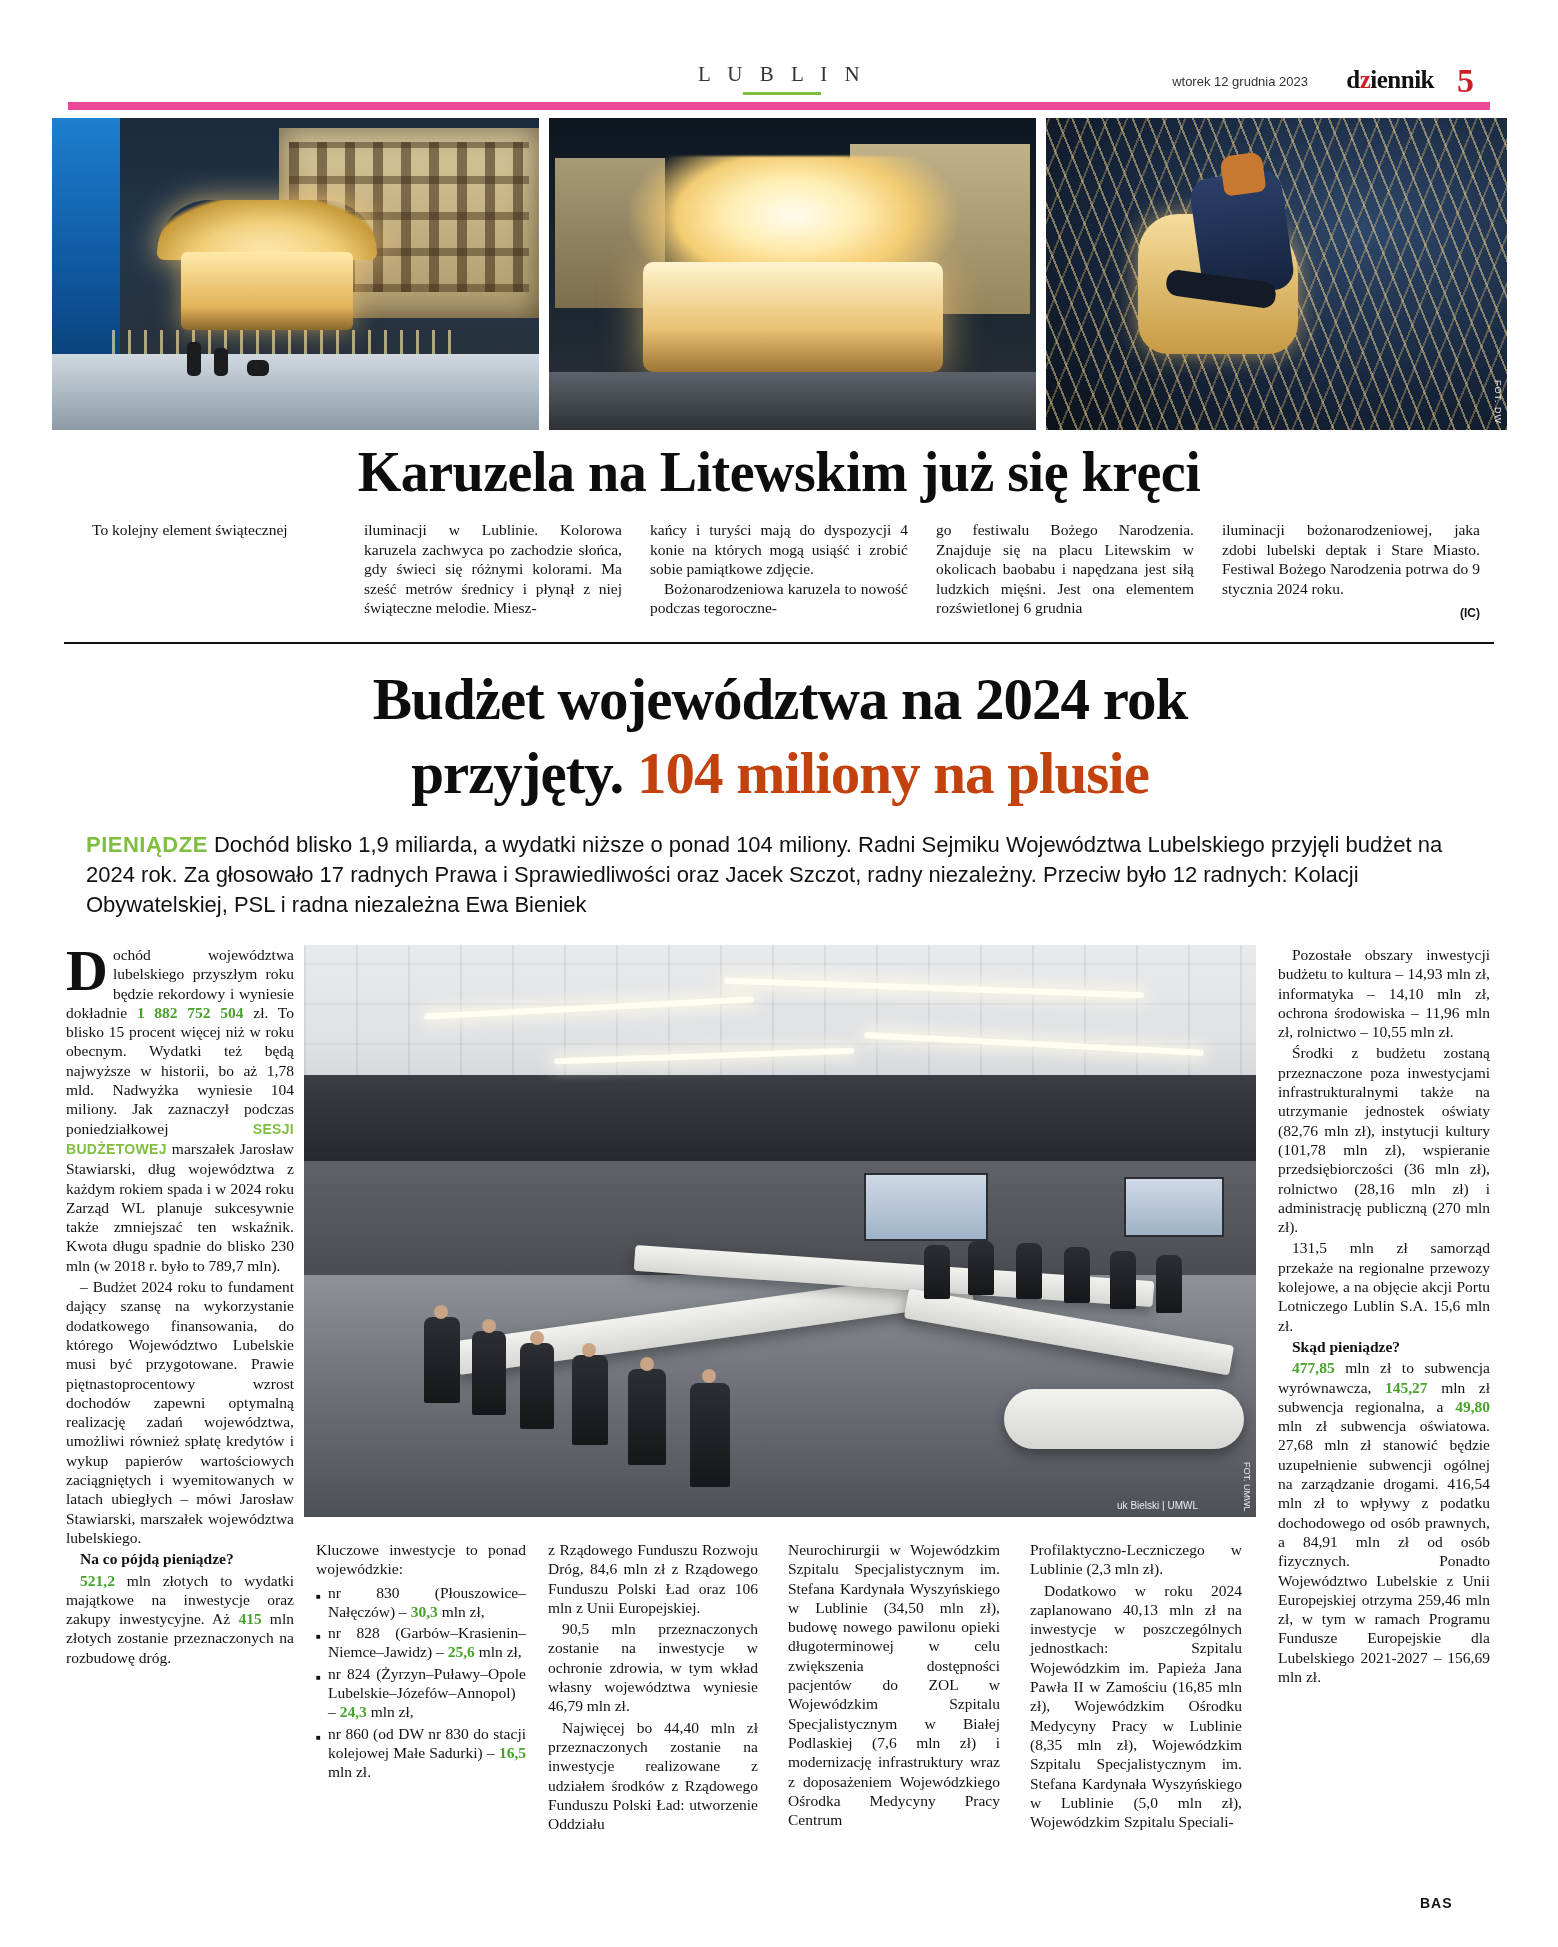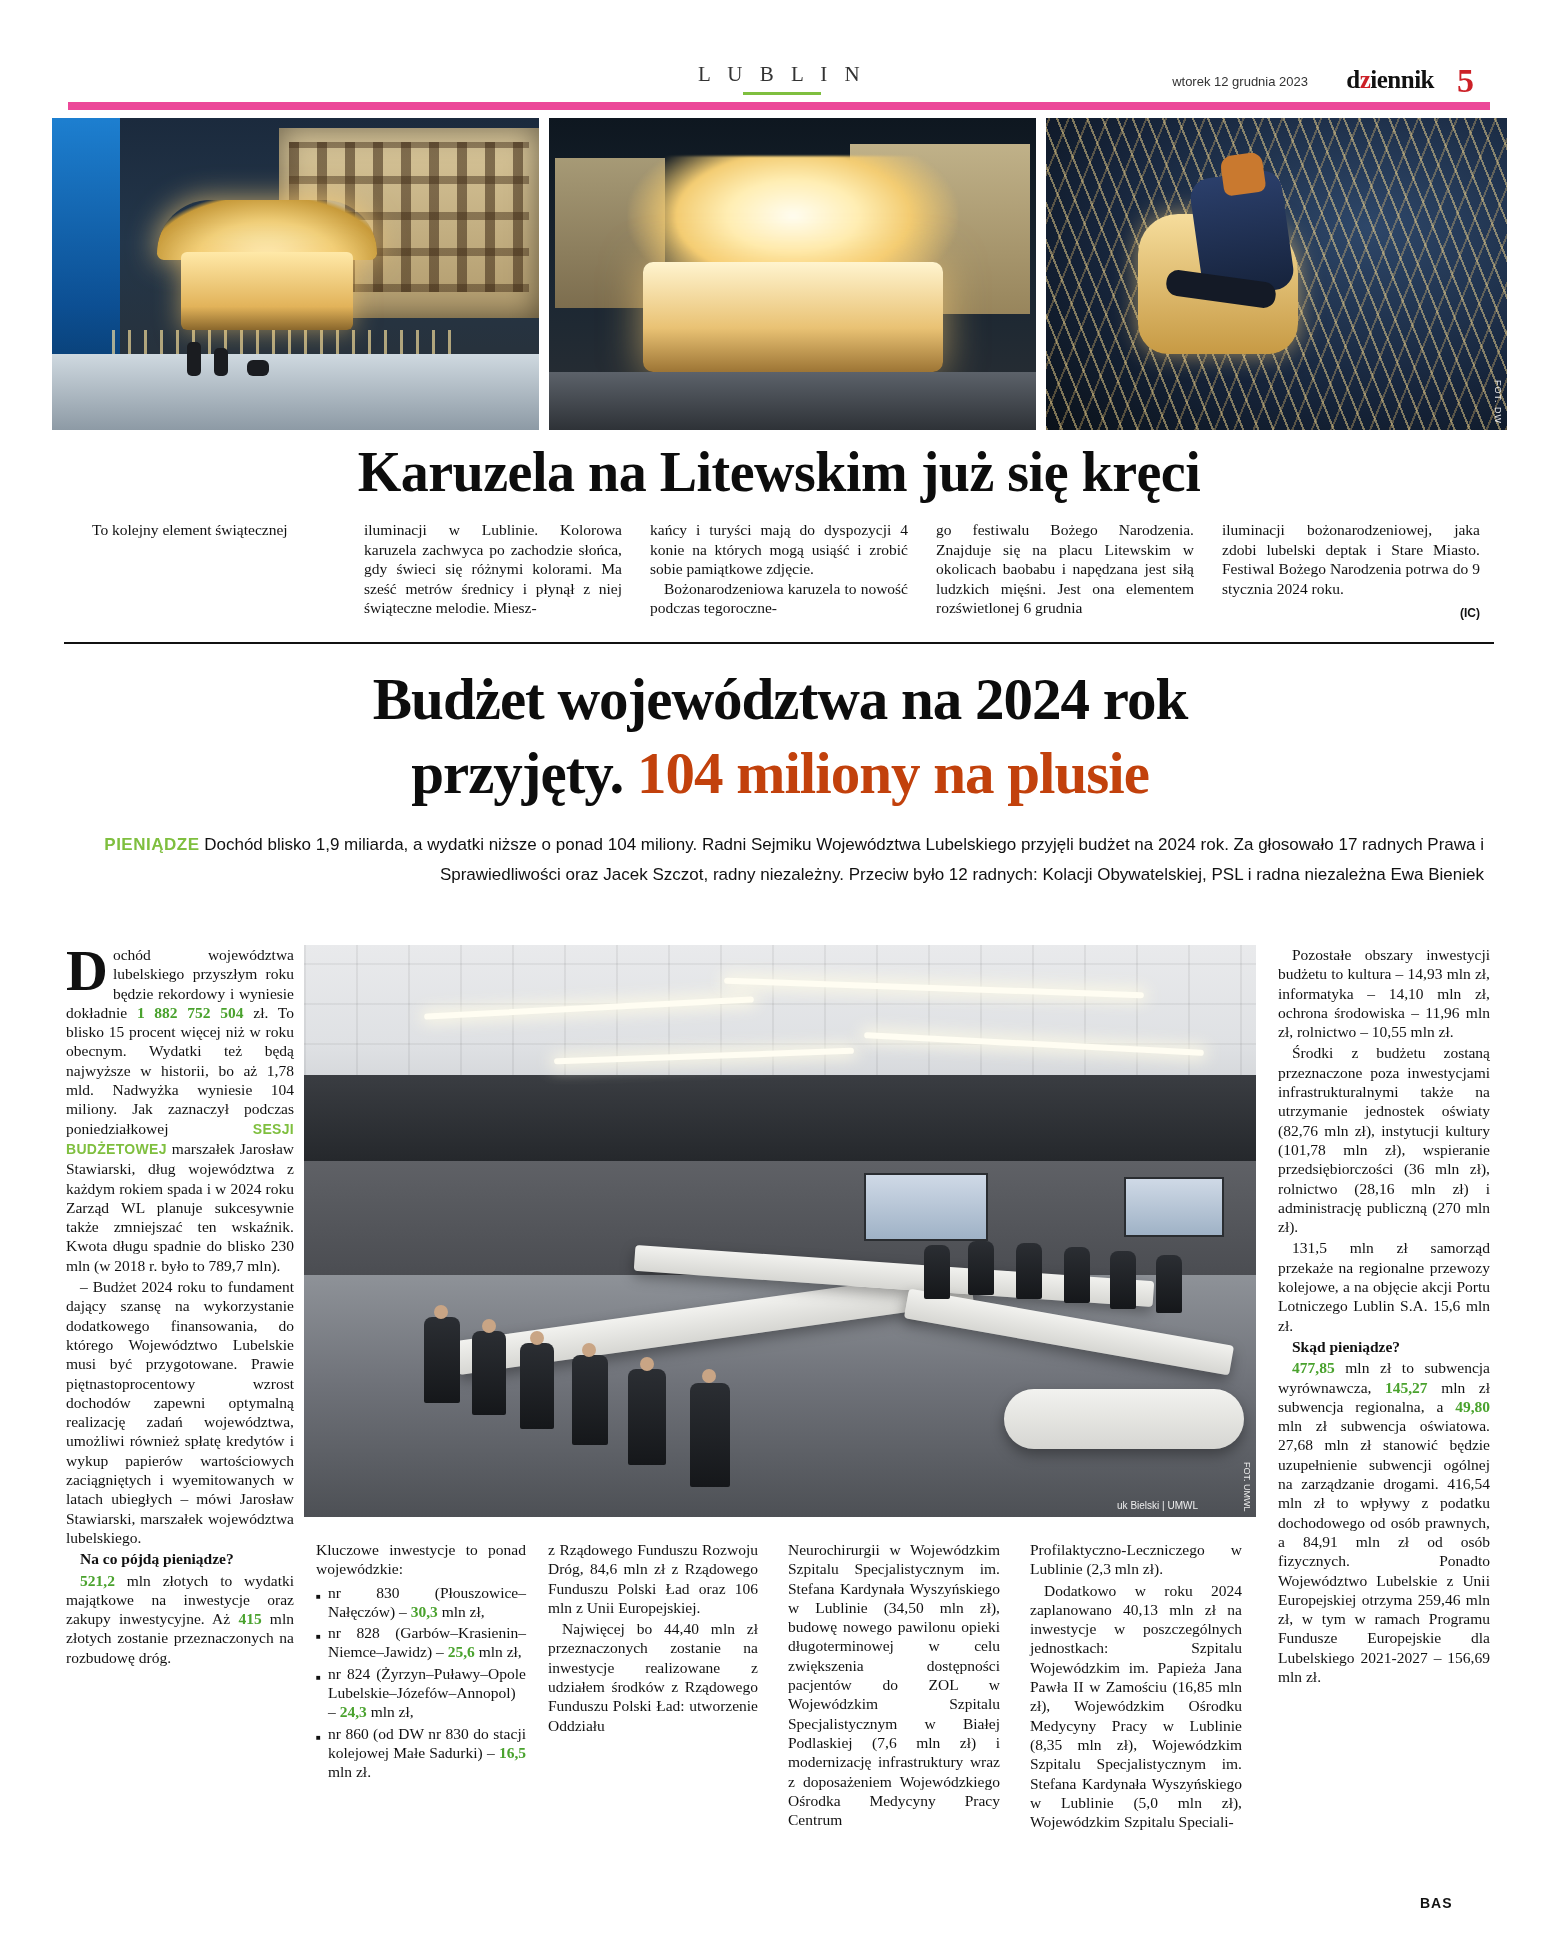--- a/index.html
+++ b/index.html
@@ -291,25 +291,25 @@
     font-weight: bold;
     font-size: 59px;
     line-height: 74px;
     letter-spacing: -1px;
     color: #0d0d0d;
   }
   .main-headline .red { color: #c2410c; }
 
   .lead {
     position: absolute;
-    left: 94px; top: 830px;
+    left: 86px; top: 830px;
     width: 1390px;
-    text-align: right;
+    text-align: left;
     font-family: "Liberation Sans", sans-serif;
-    font-size: 17px;
+    font-size: 22px;
     line-height: 30px;
     color: #111;
   }
   .lead .lead-kicker {
     font-weight: bold;
     color: #7fbf3f;
     letter-spacing: .5px;
   }
 
   
@@ -556,20 +556,21 @@
     <ul class="bullets">
       <li><span>nr 830 (Płouszowice–Nałęczów) – </span><span class="green">30,3</span><span> mln zł,</span></li>
       <li><span>nr 828 (Garbów–Krasienin–Niemce–Jawidz) – </span><span class="green">25,6</span><span> mln zł,</span></li>
       <li><span>nr 824 (Żyrzyn–Puławy–Opole Lubelskie–Józefów–Annopol) – </span><span class="green">24,3</span><span> mln zł,</span></li>
       <li><span>nr 860 (od DW nr 830 do stacji kolejowej Małe Sadurki) – </span><span class="green">16,5</span><span> mln zł.</span></li>
     </ul>
   </div>
 
   <div class="col col-b2">
     <p class="noindent">z Rządowego Funduszu Rozwoju Dróg, 84,6 mln zł z Rządowego Funduszu Polski Ład oraz 106 mln z Unii Europejskiej.</p>
+    <p>90,5 mln przeznaczonych zostanie na inwestycje w ochronie zdrowia, w tym wkład własny województwa wyniesie 46,79 mln zł.</p>
     <p>Najwięcej bo 44,40 mln zł przeznaczonych zostanie na inwestycje realizowane z udziałem środków z Rządowego Funduszu Polski Ład: utworzenie Oddziału</p>
   </div>
 
   <div class="col col-b3">
     <p class="noindent">Neurochirurgii w Wojewódzkim Szpitalu Specjalistycznym im. Stefana Kardynała Wyszyńskiego w Lublinie (34,50 mln zł), budowę nowego pawilonu opieki długoterminowej w celu zwiększenia dostępności pacjentów do ZOL w Wojewódzkim Szpitalu Specjalistycznym w Białej Podlaskiej (7,6 mln zł) i modernizację infrastruktury wraz z doposażeniem Wojewódzkiego Ośrodka Medycyny Pracy Centrum</p>
   </div>
 
   <div class="col col-b4">
     <p class="noindent">Profilaktyczno-Leczniczego w Lublinie (2,3 mln zł).</p>
     <p>Dodatkowo w roku 2024 zaplanowano 40,13 mln zł na inwestycje w poszczególnych jednostkach: Szpitalu Wojewódzkim im. Papieża Jana Pawła II w Zamościu (16,85 mln zł), Wojewódzkim Ośrodku Medycyny Pracy w Lublinie (8,35 mln zł), Wojewódzkim Szpitalu Specjalistycznym im. Stefana Kardynała Wyszyńskiego w Lublinie (5,0 mln zł), Wojewódzkim Szpitalu Speciali-</p>

